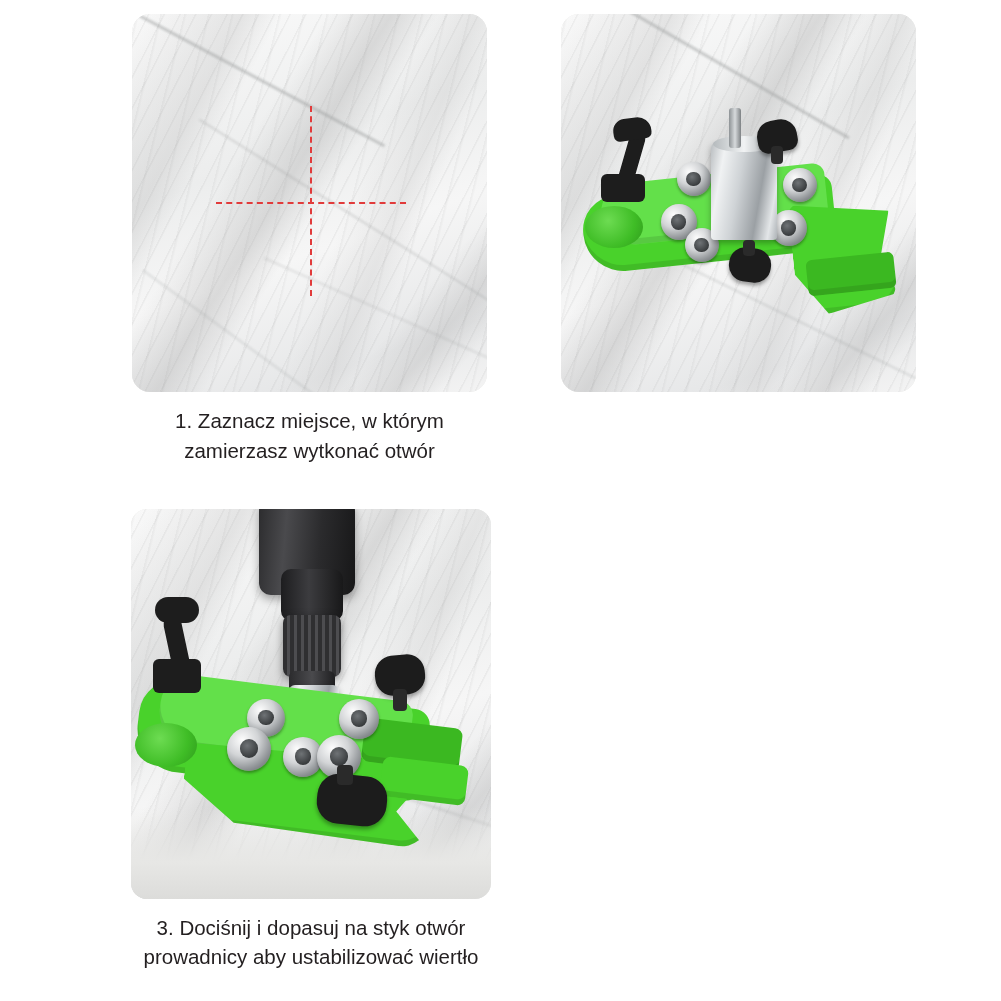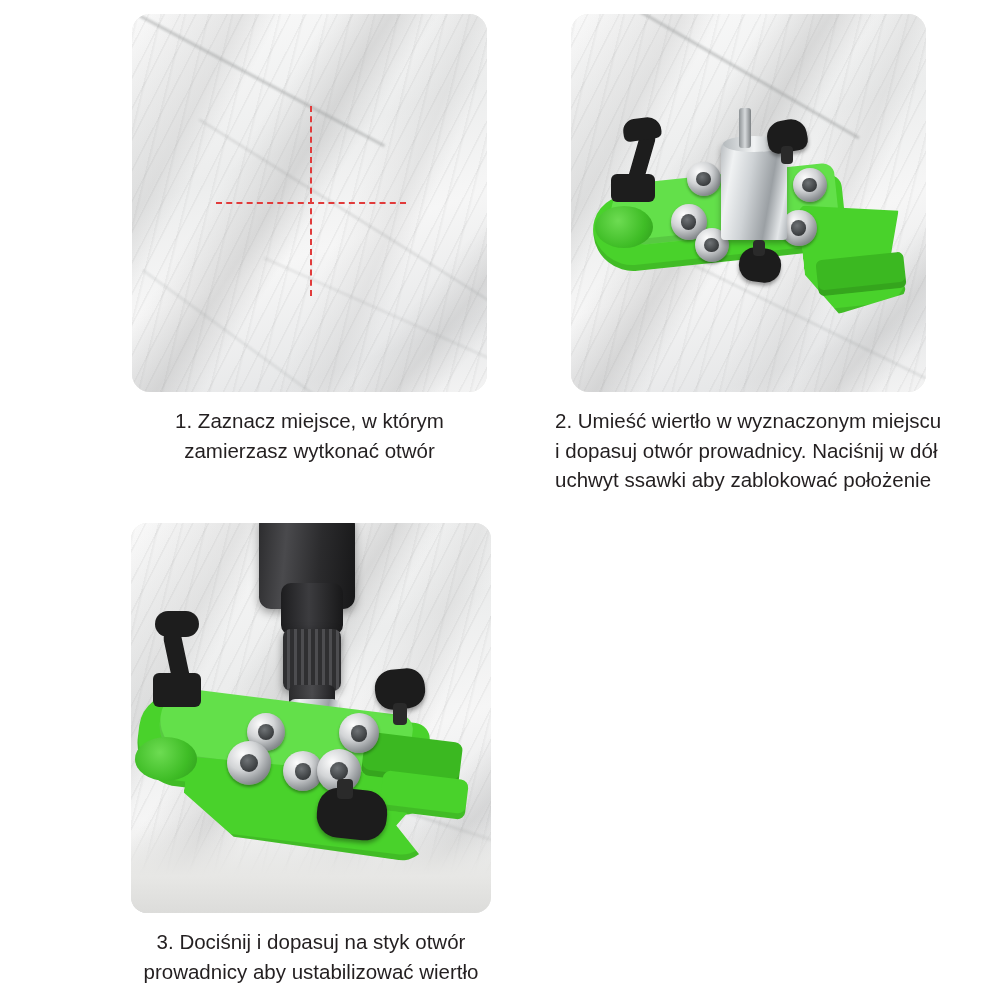--- a/index.html
+++ b/index.html
@@ -20,21 +20,20 @@
     height: 1001px;
     background: #ffffff;
   }
   .grid {
     display: grid;
     grid-template-columns: 1fr 1fr;
     grid-template-rows: 1fr 1fr;
     width: 1001px;
     height: 1001px;
     box-sizing: border-box;
-    gap: 20px;
   }
   .cell {
     position: relative;
     box-sizing: border-box;
     display: flex;
     flex-direction: column;
     align-items: center;
   }
   .cell-1 { padding: 14px 20px 0 128px; }
   .cell-2 { padding: 14px 58px 0 22px; }
@@ -251,21 +250,20 @@
           <div class="knob" style="left:196px; top:106px; width:40px; height:32px; border-radius:16px 16px 10px 10px; transform:rotate(-10deg);"></div>
           <div class="knob-stem" style="left:210px; top:132px; width:12px; height:18px;"></div>
           <div class="knob" style="left:168px; top:234px; width:42px; height:34px; border-radius:16px; transform:rotate(8deg);"></div>
           <div class="knob-stem" style="left:182px; top:226px; width:12px; height:16px;"></div>
 
           <div class="lever" style="left:62px; top:116px; width:16px; height:62px; border-radius:8px; transform:rotate(16deg);"></div>
           <div class="lever" style="left:52px; top:104px; width:38px; height:22px; border-radius:12px 14px 6px 6px; transform:rotate(-8deg);"></div>
           <div class="lever" style="left:40px; top:160px; width:44px; height:28px; border-radius:6px;"></div>
         </div>
       </div>
-      <div class="caption cap-2">2. Umieść wiertło w wyznaczonym miejscu i dopasuj otwór prowadnicy. Naciśnij w dół uchwyt ssawki aby zablokować położenie</div>
     </div>
 
     <div class="cell cell-3">
       <div class="photo photo-3">
         <div class="marble"></div>
         <div class="vein" style="left:10px; top:260px; width:360px; height:3px; transform:rotate(18deg); opacity:.5;"></div>
         <div style="position:absolute; left:0; bottom:0; width:100%; height:92px; background:linear-gradient(180deg, rgba(233,233,231,0) 0%, #e7e7e5 60%, #dcdcda 100%);"></div>
 
         <div class="jig-wrap">
 

